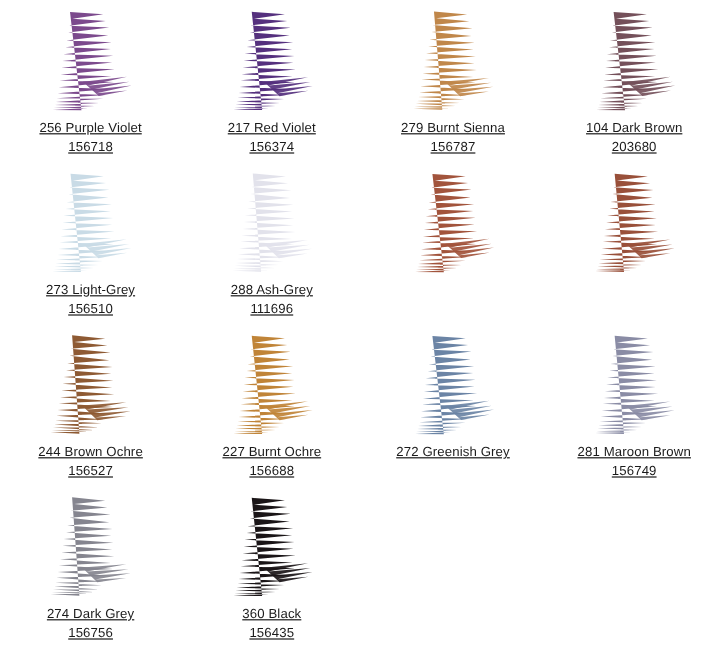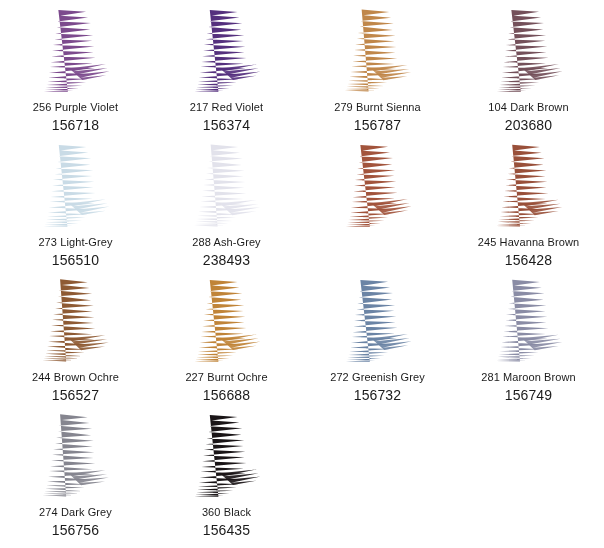--- a/index.html
+++ b/index.html
@@ -15,20 +15,21 @@
     overflow: hidden;
   }
   #swatch-grid {
     display: grid;
     grid-template-columns: repeat(4, 151px);
     grid-template-rows: repeat(4, 135px);
     width: 479px;
     height: 540px;
     padding-top: 4px;
     box-sizing: border-box;
+    text-decoration: underline;
   }
   .swatch-cell {
     position: relative;
     display: flex;
     flex-direction: column;
     align-items: center;
     justify-content: flex-start;
   }
   .swatch-mark {
     width: 70px;
@@ -46,21 +47,21 @@
     margin-top: 6px;
     text-align: center;
     line-height: 1.42;
   }
   .swatch-name {
     font-size: 11px;
     letter-spacing: 0.1px;
     white-space: nowrap;
   }
   .swatch-code {
-    font-size: 14px;
+    font-size: 11px;
     letter-spacing: 0.1px;
   }
 </style>
 </head>
 <body>
 
 <div id="swatch-grid">
     <div class="swatch-cell">
       <div class="swatch-mark">
         <svg viewBox="0 0 76 106" preserveAspectRatio="none" style="transform:rotate(-1.50deg)">
@@ -135,21 +136,21 @@
       <div class="swatch-mark">
         <svg viewBox="0 0 76 106" preserveAspectRatio="none" style="transform:rotate(0.30deg)">
           <g fill="#E2E2EB">
             <path d="M20,2 L50,5 L22,9 L52,12 L19,16 L55,19 L18,23 L54,27 L16,31 L57,34 L15,38 L56,41 L13,45 L58,48 L12,52 L57,55 L11,59 L59,62 L10,66 L56,69 L9,72 L58,75 L8,79 L55,82 L7,85 L50,88 L6,90 L48,92 L5,94 L44,96 L4,97 L40,99 L3,100 L34,101 L2,102 L28,103 Z"></path>
             <path d="M30,74 L70,70 L34,78 L72,75 L38,82 L74,79 L42,86 L70,84 L44,89 Z" opacity="0.92"></path>
           </g>
         </svg>
       </div>
       <div class="swatch-caption">
         <div class="swatch-name">288 Ash-Grey</div>
-        <div class="swatch-code">238493</div>
+        <div class="swatch-code">111696</div>
       </div>
     </div>
     <div class="swatch-cell">
       <div class="swatch-mark">
         <svg viewBox="0 0 76 106" preserveAspectRatio="none" style="transform:rotate(-1.50deg)">
           <g fill="#A2543C">
             <path d="M20,2 L50,5 L22,9 L52,12 L19,16 L55,19 L18,23 L54,27 L16,31 L57,34 L15,38 L56,41 L13,45 L58,48 L12,52 L57,55 L11,59 L59,62 L10,66 L56,69 L9,72 L58,75 L8,79 L55,82 L7,85 L50,88 L6,90 L48,92 L5,94 L44,96 L4,97 L40,99 L3,100 L34,101 L2,102 L28,103 Z"></path>
             <path d="M30,74 L70,70 L34,78 L72,75 L38,82 L74,79 L42,86 L70,84 L44,89 Z" opacity="0.92"></path>
           </g>
         </svg>
@@ -157,24 +158,20 @@
     </div>
     <div class="swatch-cell">
       <div class="swatch-mark">
         <svg viewBox="0 0 76 106" preserveAspectRatio="none" style="transform:rotate(-0.30deg)">
           <g fill="#99503A">
             <path d="M20,2 L50,5 L22,9 L52,12 L19,16 L55,19 L18,23 L54,27 L16,31 L57,34 L15,38 L56,41 L13,45 L58,48 L12,52 L57,55 L11,59 L59,62 L10,66 L56,69 L9,72 L58,75 L8,79 L55,82 L7,85 L50,88 L6,90 L48,92 L5,94 L44,96 L4,97 L40,99 L3,100 L34,101 L2,102 L28,103 Z"></path>
             <path d="M30,74 L70,70 L34,78 L72,75 L38,82 L74,79 L42,86 L70,84 L44,89 Z" opacity="0.92"></path>
           </g>
         </svg>
       </div>
-      <div class="swatch-caption">
-        <div class="swatch-name">245 Havanna Brown</div>
-        <div class="swatch-code">156428</div>
-      </div>
     </div>
     <div class="swatch-cell">
       <div class="swatch-mark">
         <svg viewBox="0 0 76 106" preserveAspectRatio="none" style="transform:rotate(0.90deg)">
           <g fill="#8E5A33">
             <path d="M20,2 L50,5 L22,9 L52,12 L19,16 L55,19 L18,23 L54,27 L16,31 L57,34 L15,38 L56,41 L13,45 L58,48 L12,52 L57,55 L11,59 L59,62 L10,66 L56,69 L9,72 L58,75 L8,79 L55,82 L7,85 L50,88 L6,90 L48,92 L5,94 L44,96 L4,97 L40,99 L3,100 L34,101 L2,102 L28,103 Z"></path>
             <path d="M30,74 L70,70 L34,78 L72,75 L38,82 L74,79 L42,86 L70,84 L44,89 Z" opacity="0.92"></path>
           </g>
         </svg>
       </div>
@@ -201,21 +198,20 @@
       <div class="swatch-mark">
         <svg viewBox="0 0 76 106" preserveAspectRatio="none" style="transform:rotate(-1.50deg)">
           <g fill="#6B84A5">
             <path d="M20,2 L50,5 L22,9 L52,12 L19,16 L55,19 L18,23 L54,27 L16,31 L57,34 L15,38 L56,41 L13,45 L58,48 L12,52 L57,55 L11,59 L59,62 L10,66 L56,69 L9,72 L58,75 L8,79 L55,82 L7,85 L50,88 L6,90 L48,92 L5,94 L44,96 L4,97 L40,99 L3,100 L34,101 L2,102 L28,103 Z"></path>
             <path d="M30,74 L70,70 L34,78 L72,75 L38,82 L74,79 L42,86 L70,84 L44,89 Z" opacity="0.92"></path>
           </g>
         </svg>
       </div>
       <div class="swatch-caption">
         <div class="swatch-name">272 Greenish Grey</div>
-        <div class="swatch-code">156732</div>
       </div>
     </div>
     <div class="swatch-cell">
       <div class="swatch-mark">
         <svg viewBox="0 0 76 106" preserveAspectRatio="none" style="transform:rotate(-0.30deg)">
           <g fill="#8A8CA5">
             <path d="M20,2 L50,5 L22,9 L52,12 L19,16 L55,19 L18,23 L54,27 L16,31 L57,34 L15,38 L56,41 L13,45 L58,48 L12,52 L57,55 L11,59 L59,62 L10,66 L56,69 L9,72 L58,75 L8,79 L55,82 L7,85 L50,88 L6,90 L48,92 L5,94 L44,96 L4,97 L40,99 L3,100 L34,101 L2,102 L28,103 Z"></path>
             <path d="M30,74 L70,70 L34,78 L72,75 L38,82 L74,79 L42,86 L70,84 L44,89 Z" opacity="0.92"></path>
           </g>
         </svg>

